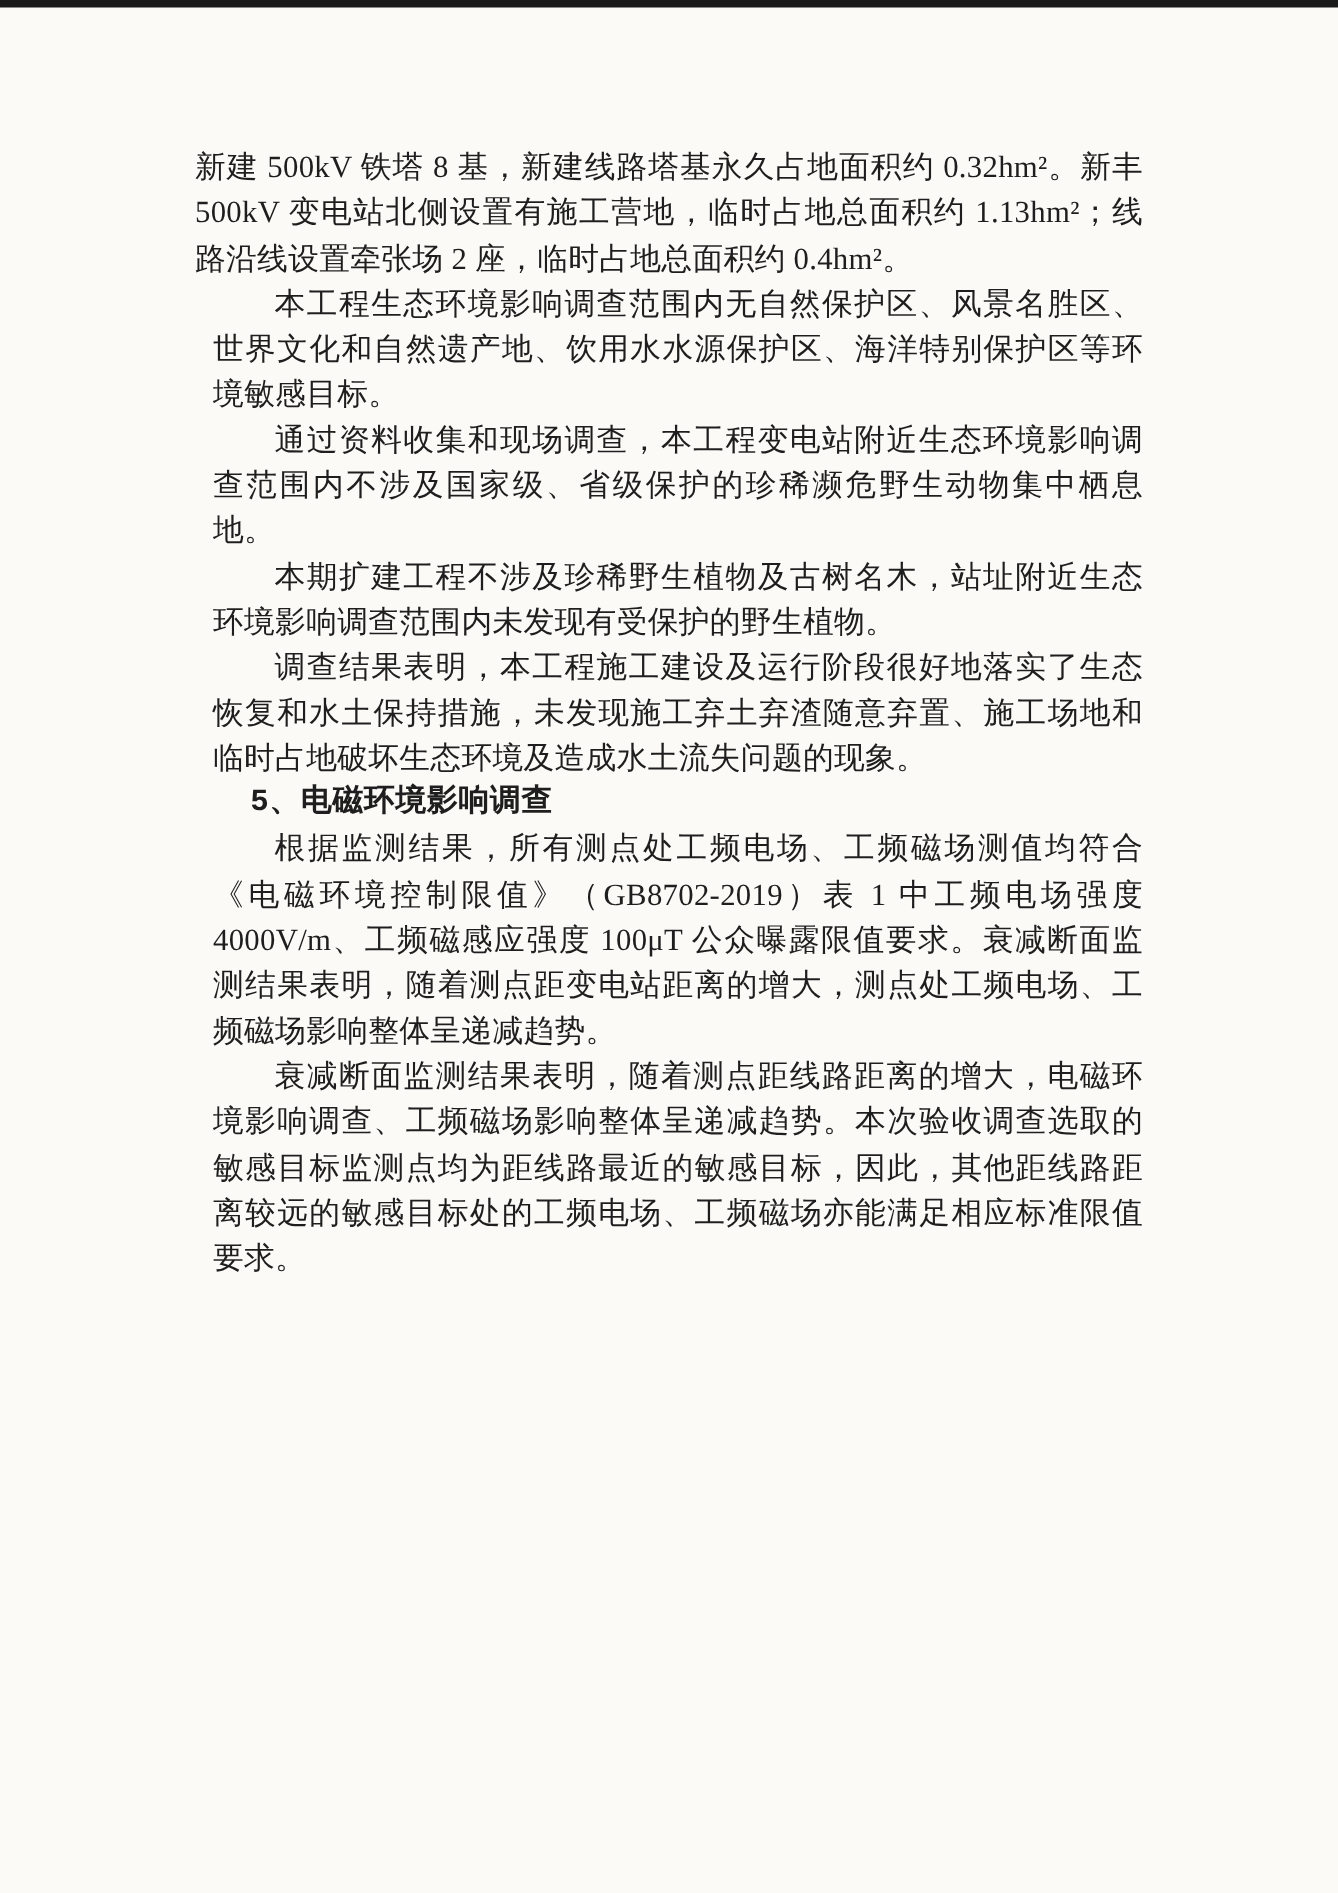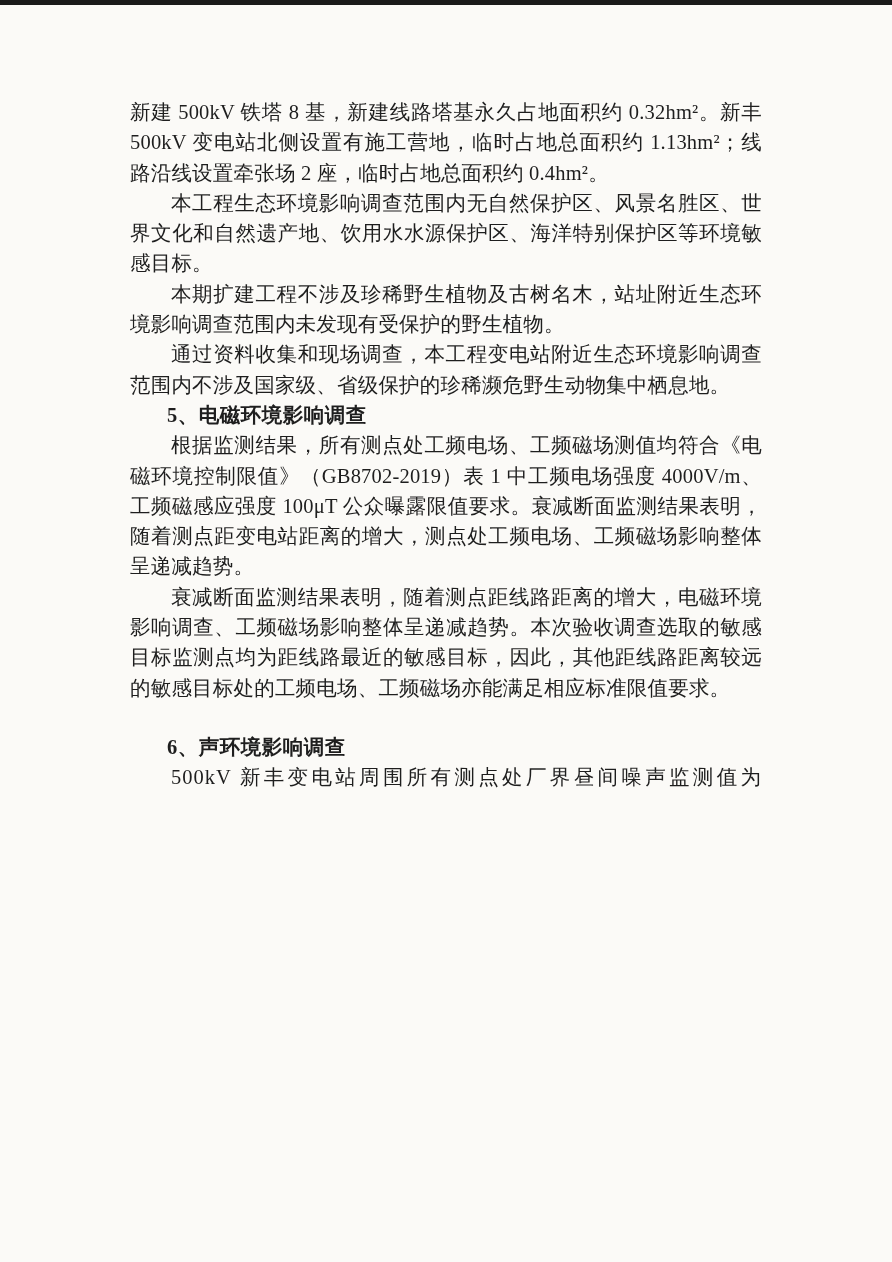--- a/index.html
+++ b/index.html
@@ -23,23 +23,23 @@
   .doc-body {
     position: absolute;
     top: 97px; left: 130px;
     width: 632px;
     font-size: 20.5px;
     line-height: 30.3px;
     text-align: justify;
     letter-spacing: 0.2px;
   }
   .doc-body p { margin: 0; padding: 0; }
-  .doc-body p.indent { text-indent: 2em; }
+  .doc-body p.indent { text-indent: 2em; margin-left: 12px; }
   .doc-body p.heading {
-    font-family: Liberation Serif, serif;
+    font-family: Liberation Mono, monospace;
     font-weight: bold;
     text-indent: 1.8em;
     letter-spacing: 0.5px;
   }
   .doc-body p.space-before { margin-top: 29px; }
   .doc-body p.justify-last {
     text-align-last: justify;
     letter-spacing: 1px;
   }
   .page-number {
@@ -53,22 +53,23 @@
   }
 </style>
 </head>
 <body>
 
 <div class="page">
   <div class="top-band"></div>
   <main class="doc-body" id="doc-body">
       <p class="">新建 500kV 铁塔 8 基，新建线路塔基永久占地面积约 0.32hm²。新丰 500kV 变电站北侧设置有施工营地，临时占地总面积约 1.13hm²；线路沿线设置牵张场 2 座，临时占地总面积约 0.4hm²。</p>
       <p class="indent">本工程生态环境影响调查范围内无自然保护区、风景名胜区、世界文化和自然遗产地、饮用水水源保护区、海洋特别保护区等环境敏感目标。</p>
+      <p class="indent">通过资料收集和现场调查，本工程变电站附近生态环境影响调查范围内不涉及国家级、省级保护的珍稀濒危野生动物集中栖息地。</p>
       <p class="indent">本期扩建工程不涉及珍稀野生植物及古树名木，站址附近生态环境影响调查范围内未发现有受保护的野生植物。</p>
-      <p class="indent">通过资料收集和现场调查，本工程变电站附近生态环境影响调查范围内不涉及国家级、省级保护的珍稀濒危野生动物集中栖息地。</p>
+      <p class="indent">调查结果表明，本工程施工建设及运行阶段很好地落实了生态恢复和水土保持措施，未发现施工弃土弃渣随意弃置、施工场地和临时占地破坏生态环境及造成水土流失问题的现象。</p>
       <p class="heading">5、电磁环境影响调查</p>
       <p class="indent">根据监测结果，所有测点处工频电场、工频磁场测值均符合《电磁环境控制限值》（GB8702-2019）表 1 中工频电场强度 4000V/m、工频磁感应强度 100μT 公众曝露限值要求。衰减断面监测结果表明，随着测点距变电站距离的增大，测点处工频电场、工频磁场影响整体呈递减趋势。</p>
       <p class="indent">衰减断面监测结果表明，随着测点距线路距离的增大，电磁环境影响调查、工频磁场影响整体呈递减趋势。本次验收调查选取的敏感目标监测点均为距线路最近的敏感目标，因此，其他距线路距离较远的敏感目标处的工频电场、工频磁场亦能满足相应标准限值要求。</p>
       <p class="heading space-before">6、声环境影响调查</p>
       <p class="indent justify-last">500kV 新丰变电站周围所有测点处厂界昼间噪声监测值为</p>
     </main>
   <div class="page-number">73</div>
 </div>
 
 </body></html>

